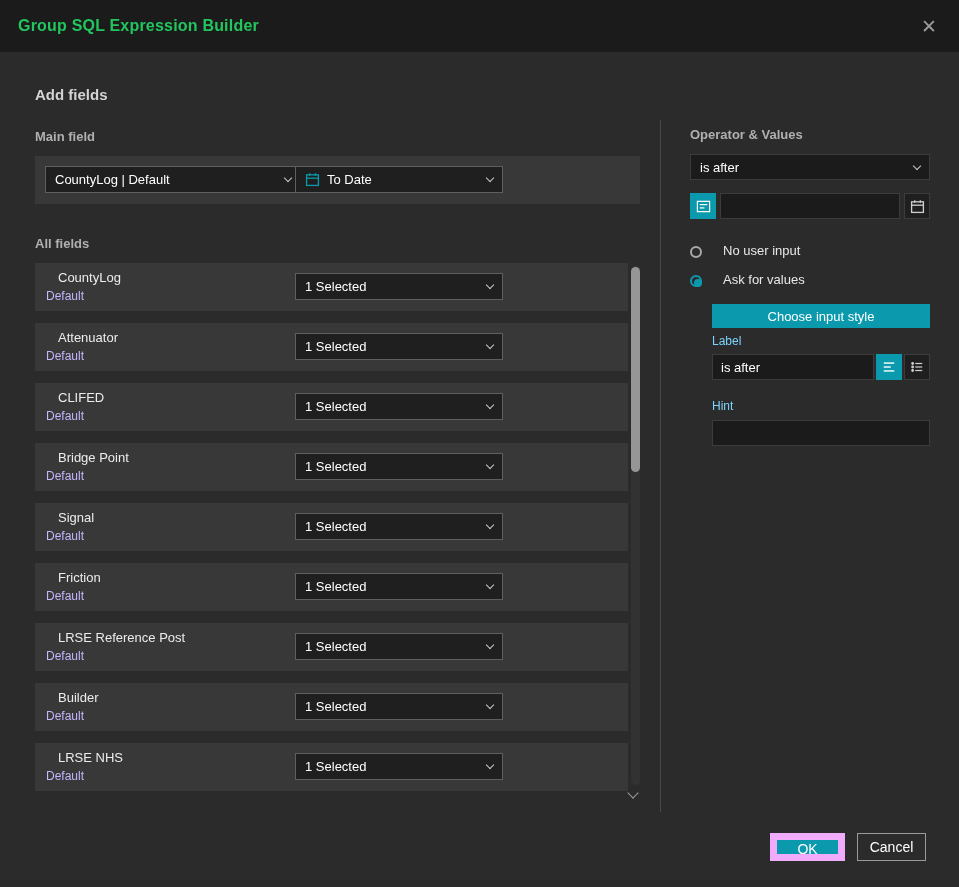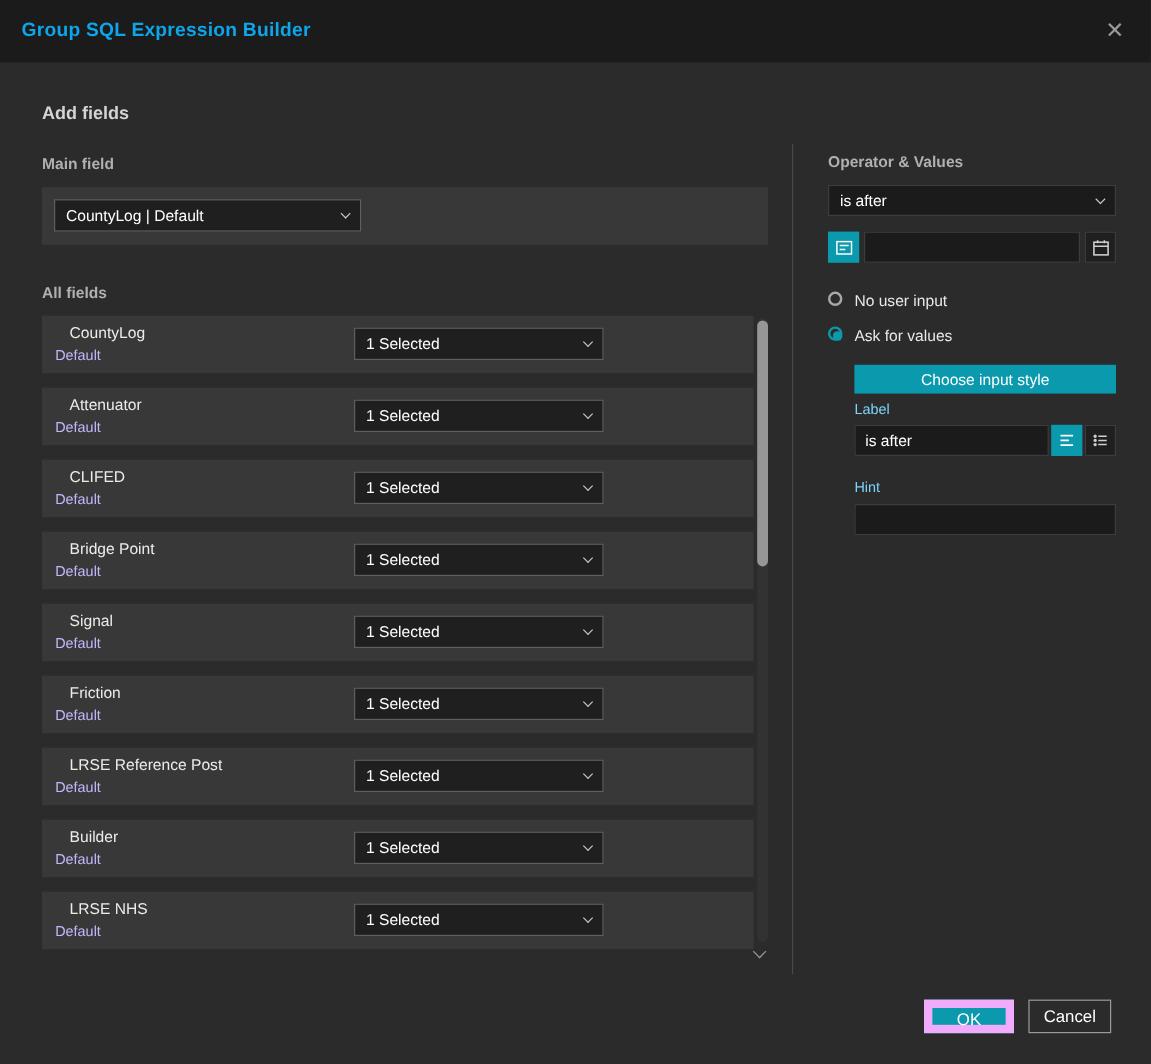--- a/index.html
+++ b/index.html
@@ -13,21 +13,21 @@
     overflow: hidden;
     position: relative;
   }
 
   
   .titlebar {
     height: 52px; background: #1b1b1b;
     display: flex; align-items: center; justify-content: space-between;
     padding: 0 18px;
   }
-  .titlebar .title { font-size: 16px; font-weight: 700; color: #0ea5e9; letter-spacing: .2px; }
+  .titlebar .title { font-size: 16px; font-weight: 700; color: #22c55e; letter-spacing: .2px; }
   .close-btn { font-size: 19px; color: #9a9a9a; cursor: pointer; line-height: 1; padding: 4px; }
 
   #content { position: absolute; top: 52px; left: 0; right: 0; bottom: 0; }
 
   .abs { position: absolute; }
 
   .section-h { font-size: 15px; font-weight: 700; color: #d4d4d4; }
   .group-h   { font-size: 13px; font-weight: 700; color: #b0b0b0; }
   .sub-lbl   { font-size: 12px; color: #7dd3fc; }
 
@@ -83,21 +83,21 @@
   .scroll-chev { left: 629px; top: 737px; width: 8px; height: 8px; border-right: 1.6px solid #9a9a9a; border-bottom: 1.6px solid #9a9a9a; transform: rotate(45deg); cursor: pointer; }
 
   .divider { left: 660px; top: 68px; width: 1px; height: 692px; background: #494949; }
 
   
   .right-panel { left: 690px; top: 75px; width: 240px; }
   .right-panel .op-title { position: absolute; left: 0; top: 0; }
   .right-panel .op-select { position: absolute; left: 0; top: 27px; width: 240px; }
   .right-panel .date-row { position: absolute; left: 0; top: 66px; width: 240px; display: flex; gap: 4px; }
   .right-panel .date-row .tinput { flex: 1; min-width: 0; }
-  .radio-row { position: absolute; display: flex; align-items: flex-start; gap: 10px; cursor: pointer; }
+  .radio-row { position: absolute; display: flex; align-items: flex-end; gap: 21px; cursor: pointer; }
   .radio-row.r1 { left: 0; top: 116px; }
   .radio-row.r2 { left: 0; top: 145px; }
   .radio { width: 12px; height: 12px; border-radius: 50%; border: 2px solid #a8a8a8; position: relative; flex-shrink: 0; }
   .radio.sel { border-color: var(--accent); }
   .radio.sel::after { content: ''; position: absolute; left: 2px; top: 2px; width: 8px; height: 8px; border-radius: 50%; background: var(--accent); }
   .radio-lbl { font-size: 13px; color: #e8e8e8; }
   .choose-btn {
     position: absolute; left: 22px; top: 177px; width: 218px; height: 24px;
     background: var(--accent); color: #ffffff; border: none; font-size: 13px;
     font-family: "Liberation Sans", sans-serif; cursor: pointer;
@@ -133,20 +133,32 @@
 
 <div id="content">
 
   <div class="abs section-h" style="left:35px; top:34px;">Add fields</div>
 
   <div class="abs group-h" style="left:35px; top:77px;">Main field</div>
 
   <div class="abs panel main-panel">
     <div class="select f1">
       <span class="grow">CountyLog | Default</span>
+      <span class="chev"></span>
+    </div>
+    <div class="select f2">
+      <span class="cal-accent">
+        <svg width="15" height="15" viewBox="0 0 16 16" fill="none" stroke="currentColor" stroke-width="1.4">
+          <rect x="1.7" y="3" width="12.6" height="11.3"></rect>
+          <line x1="1.7" y1="6.6" x2="14.3" y2="6.6"></line>
+          <line x1="5" y1="1.2" x2="5" y2="4"></line>
+          <line x1="11" y1="1.2" x2="11" y2="4"></line>
+        </svg>
+      </span>
+      <span class="grow">To Date</span>
       <span class="chev"></span>
     </div>
   </div>
 
   <div class="abs group-h" style="left:35px; top:184px;">All fields</div>
 
   <div class="abs list">
       <div class="field-row">
       <span class="fname">CountyLog</span>
       <span class="fsub">Default</span>

